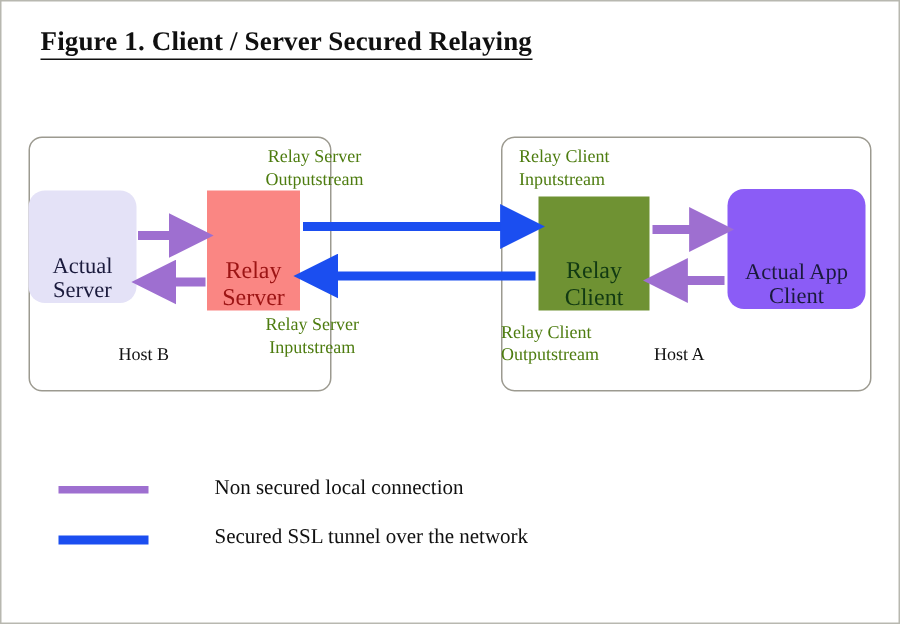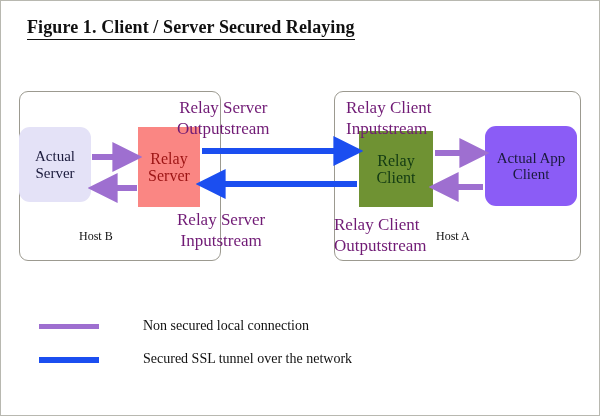--- a/index.html
+++ b/index.html
@@ -49,21 +49,21 @@
     color: #101010;
     white-space: nowrap;
   }
   #host-b-label { left: 78px;  top: 228px; }
   #host-a-label { left: 435px; top: 228px; }
 
   
   .node {
     position: absolute;
     display: flex;
-    align-items: center;
+    align-items: flex-end;
     justify-content: center;
     text-align: center;
     line-height: 1.08;
     box-sizing: border-box;
   }
   .node-lines { display: block; }
 
   #actual-server-node {
     left: 18px; top: 126px; width: 72px; height: 75px;
     background: #e4e2f7;
@@ -87,23 +87,23 @@
     left: 484px; top: 125px; width: 92px; height: 80px;
     background: #8b5cf6;
     border-radius: 11px;
     color: #1a1a3c;
     font-size: 15px;
   }
 
   
   .stream-label {
     position: absolute;
-    font-size: 17px;
+    font-size: 12px;
     line-height: 1.25;
-    color: #701a75;
+    color: #4d7c0f;
     white-space: nowrap;
   }
   #relay-server-out-label { left: 176px; top: 96px;  text-align: center; }
   #relay-server-in-label  { left: 176px; top: 208px; text-align: center; }
   #relay-client-in-label  { left: 345px; top: 96px; }
   #relay-client-out-label { left: 333px; top: 213px; }
 
   
   #network-label {
     position: absolute;

